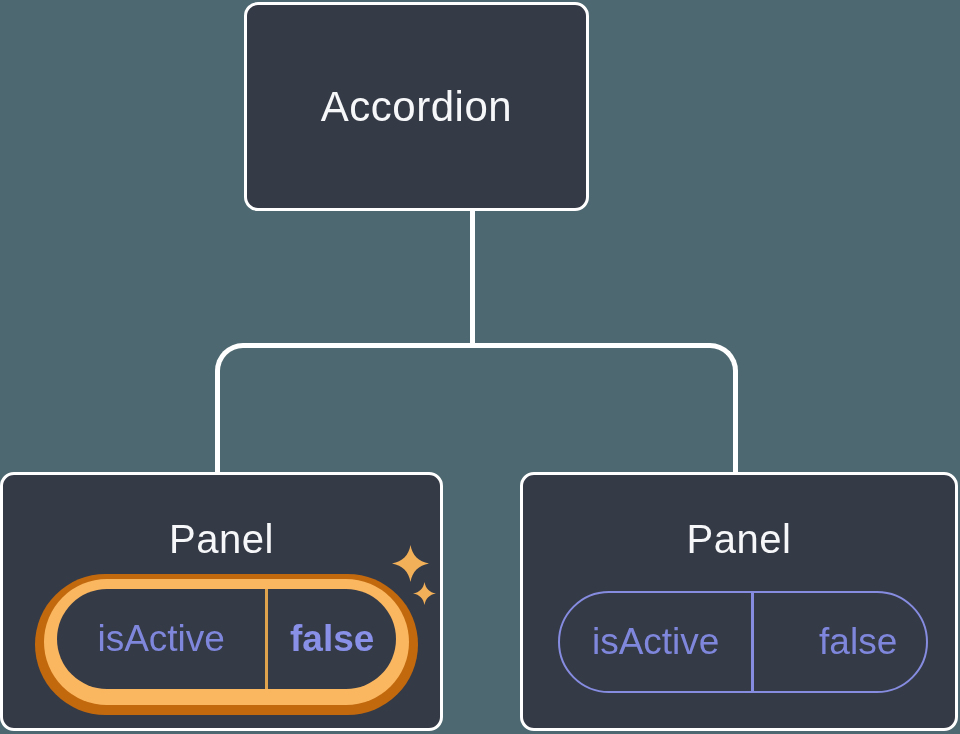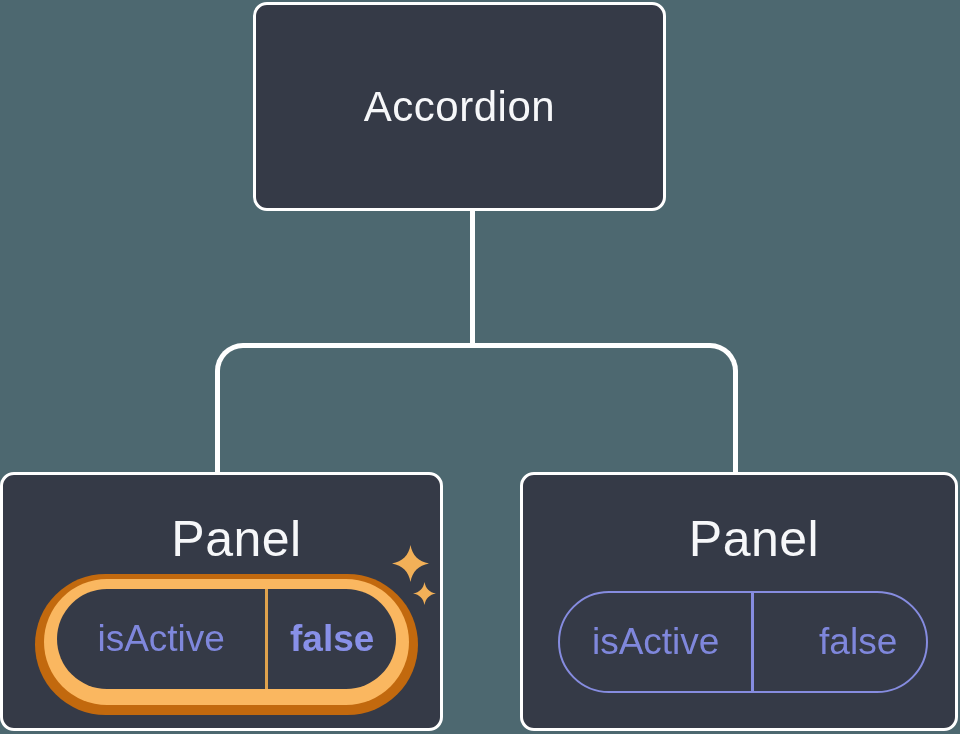--- a/index.html
+++ b/index.html
@@ -34,29 +34,29 @@
     border-right:5px solid var(--node-border);
     border-radius:28px 28px 0 0;
   }
   
   .node{
     position:absolute;background:var(--node-fill);
     border:3px solid var(--node-border);border-radius:14px;
     color:var(--node-text);
   }
   .accordion{
-    left:253px;top:2px;width:413px;height:209px;
+    left:244px;top:2px;width:345px;height:209px;
     display:flex;align-items:center;justify-content:center;
     font-size:42px;font-weight:500;letter-spacing:.5px;
   }
   .panel-left{left:0;top:472px;width:443px;height:259px;}
   .panel-right{left:520px;top:472px;width:438px;height:259px;}
   .panel-title{
     position:absolute;top:40px;left:0;width:100%;text-align:center;
-    font-size:50px;font-weight:500;line-height:48px;letter-spacing:.5px;margin-left:15px;
+    font-size:40px;font-weight:500;line-height:48px;letter-spacing:.5px;
   }
   
   .pill-outer{
     position:absolute;left:32px;top:99px;width:383px;height:141px;
     background:var(--highlight-outer);border-radius:999px;
     padding:5px 9px 10px 9px;display:flex;
   }
   .pill-mid{
     flex:1;background:var(--highlight-inner);border-radius:999px;
     padding:10px 13px 16px 13px;display:flex;

